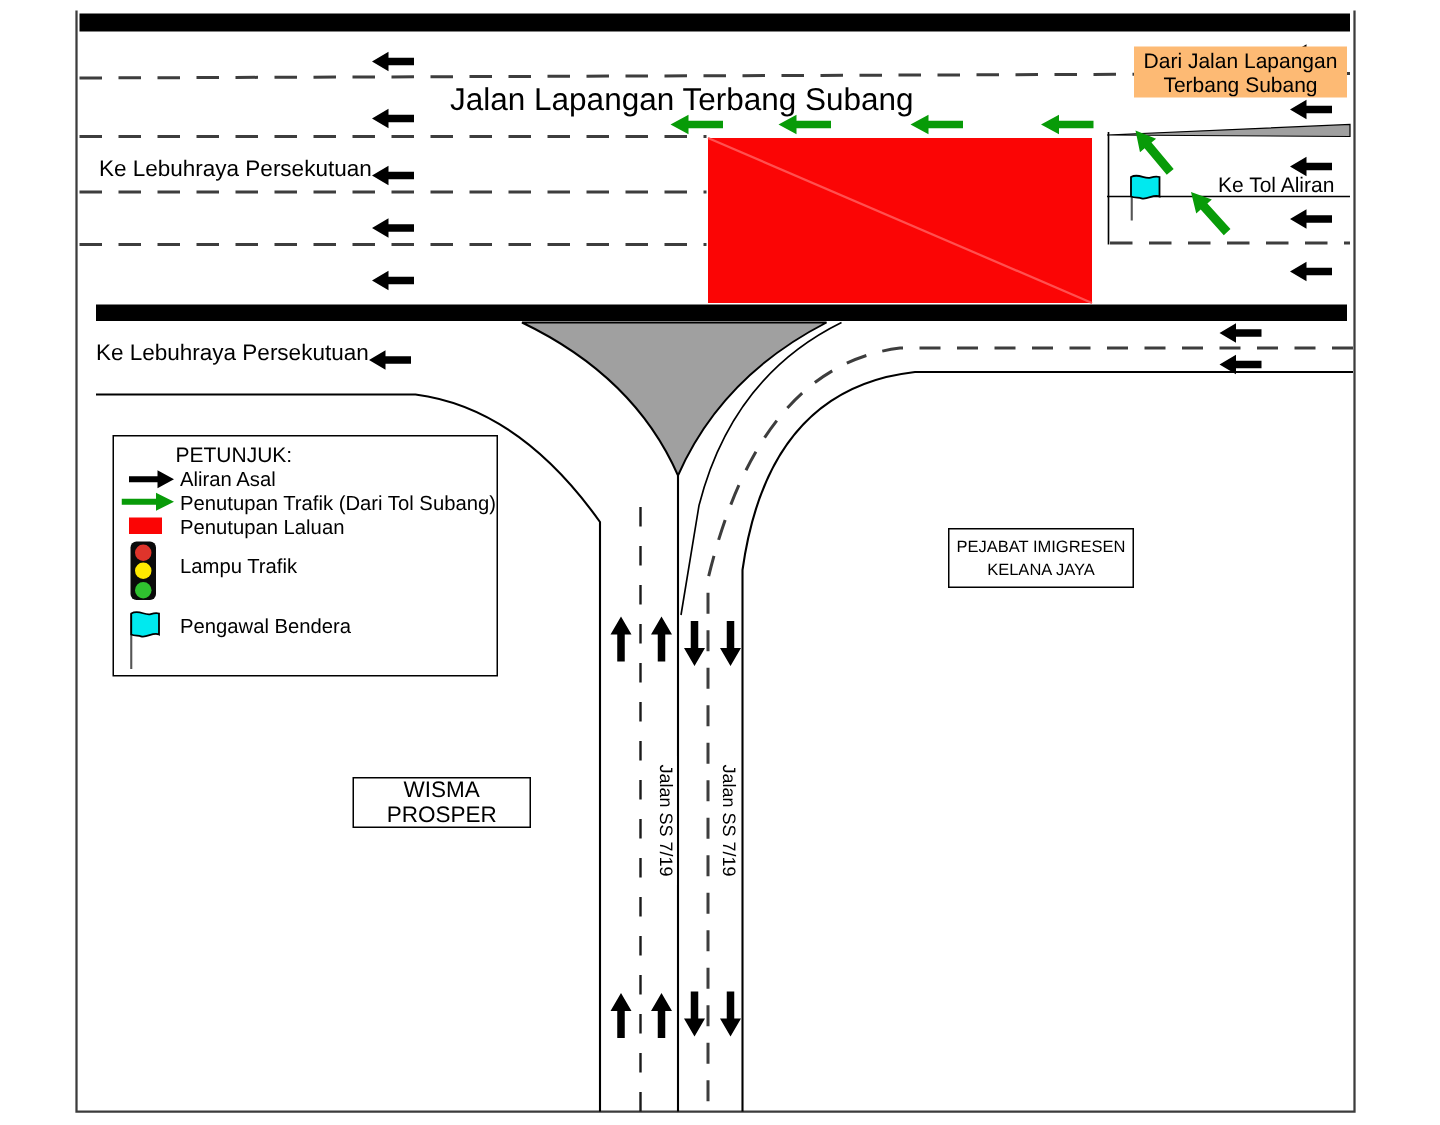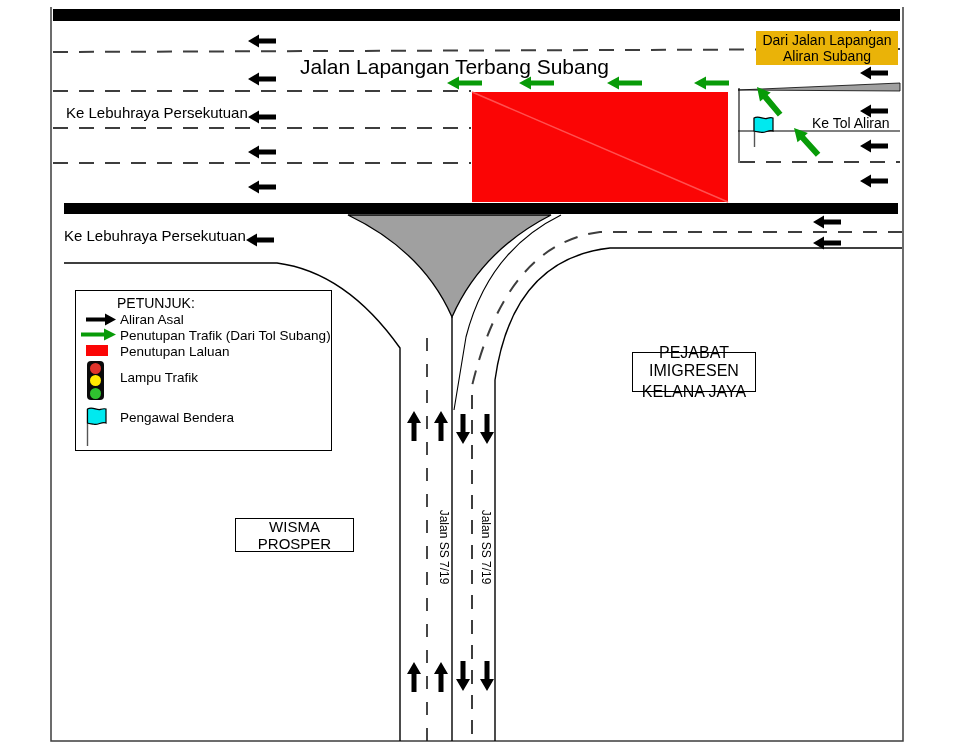--- a/index.html
+++ b/index.html
@@ -21,24 +21,24 @@
   .thin{stroke:#000;stroke-width:1.1;fill:none;}
   .frame{stroke:#3c3c3c;stroke-width:1.5;fill:none;}
   .diag{stroke:#ff5050;stroke-width:1.5;}
   .pole{stroke:#555;stroke-width:1.4;}
 
   .lbl{position:absolute;white-space:nowrap;line-height:1.15;}
   .title{left:300px;top:55px;width:302px;text-align:left;font-size:21px;}
   .ke-leb-top{left:66px;top:104px;font-size:15px;}
   .ke-leb-bot{left:64px;top:227px;font-size:15px;}
   .dari-blk{left:756px;top:31px;width:142px;text-align:center;font-size:14px;
-            line-height:16px;background:#eab308;padding:1px 0;}
+            line-height:16px;background:#fdba74;padding:1px 0;}
   .ke-tol{left:812px;top:115px;font-size:14px;}
   .box{position:absolute;border:1.5px solid #000;background:#fff;text-align:center;}
-  .pejabat{left:632px;top:352px;width:122px;height:38px;font-size:16px;
+  .pejabat{left:632px;top:352px;width:122px;height:38px;font-size:11px;
            display:flex;flex-direction:column;justify-content:center;gap:3px;}
   .wisma{left:235px;top:518px;width:117px;height:32px;font-size:15px;
          display:flex;align-items:center;justify-content:flex-end;}
   .vlabel{position:absolute;font-size:12px;background:#fff;padding:0 3px;
           transform:rotate(90deg);transform-origin:center;}
   .vlabel.l{left:401px;top:540px;width:80px;text-align:center;}
   .vlabel.r{left:443px;top:540px;width:80px;text-align:center;}
 
   .legend{position:absolute;left:75px;top:290px;width:255px;height:159px;
           border:1.6px solid #000;background:#fff;}
@@ -139,21 +139,21 @@
     <g transform="translate(754,116)">
       <line class="pole" x1="0.5" y1="2" x2="0.5" y2="31"></line>
       <use href="#flag" class="fill-cyan"></use>
     </g>
   </svg>
 
   <div class="lbl title">Jalan Lapangan Terbang Subang</div>
   <div class="lbl ke-leb-top">Ke Lebuhraya Persekutuan</div>
   <div class="lbl dari-blk">
     <span>Dari Jalan Lapangan</span><br>
-    <span>Aliran Subang</span>
+    <span>Terbang Subang</span>
   </div>
   <div class="lbl ke-tol">Ke Tol Aliran</div>
   <div class="lbl ke-leb-bot">Ke Lebuhraya Persekutuan</div>
 
   <div class="box pejabat">
     <span>PEJABAT IMIGRESEN</span>
     <span>KELANA JAYA</span>
   </div>
   <div class="box wisma">
     <span>WISMA PROSPER</span>

